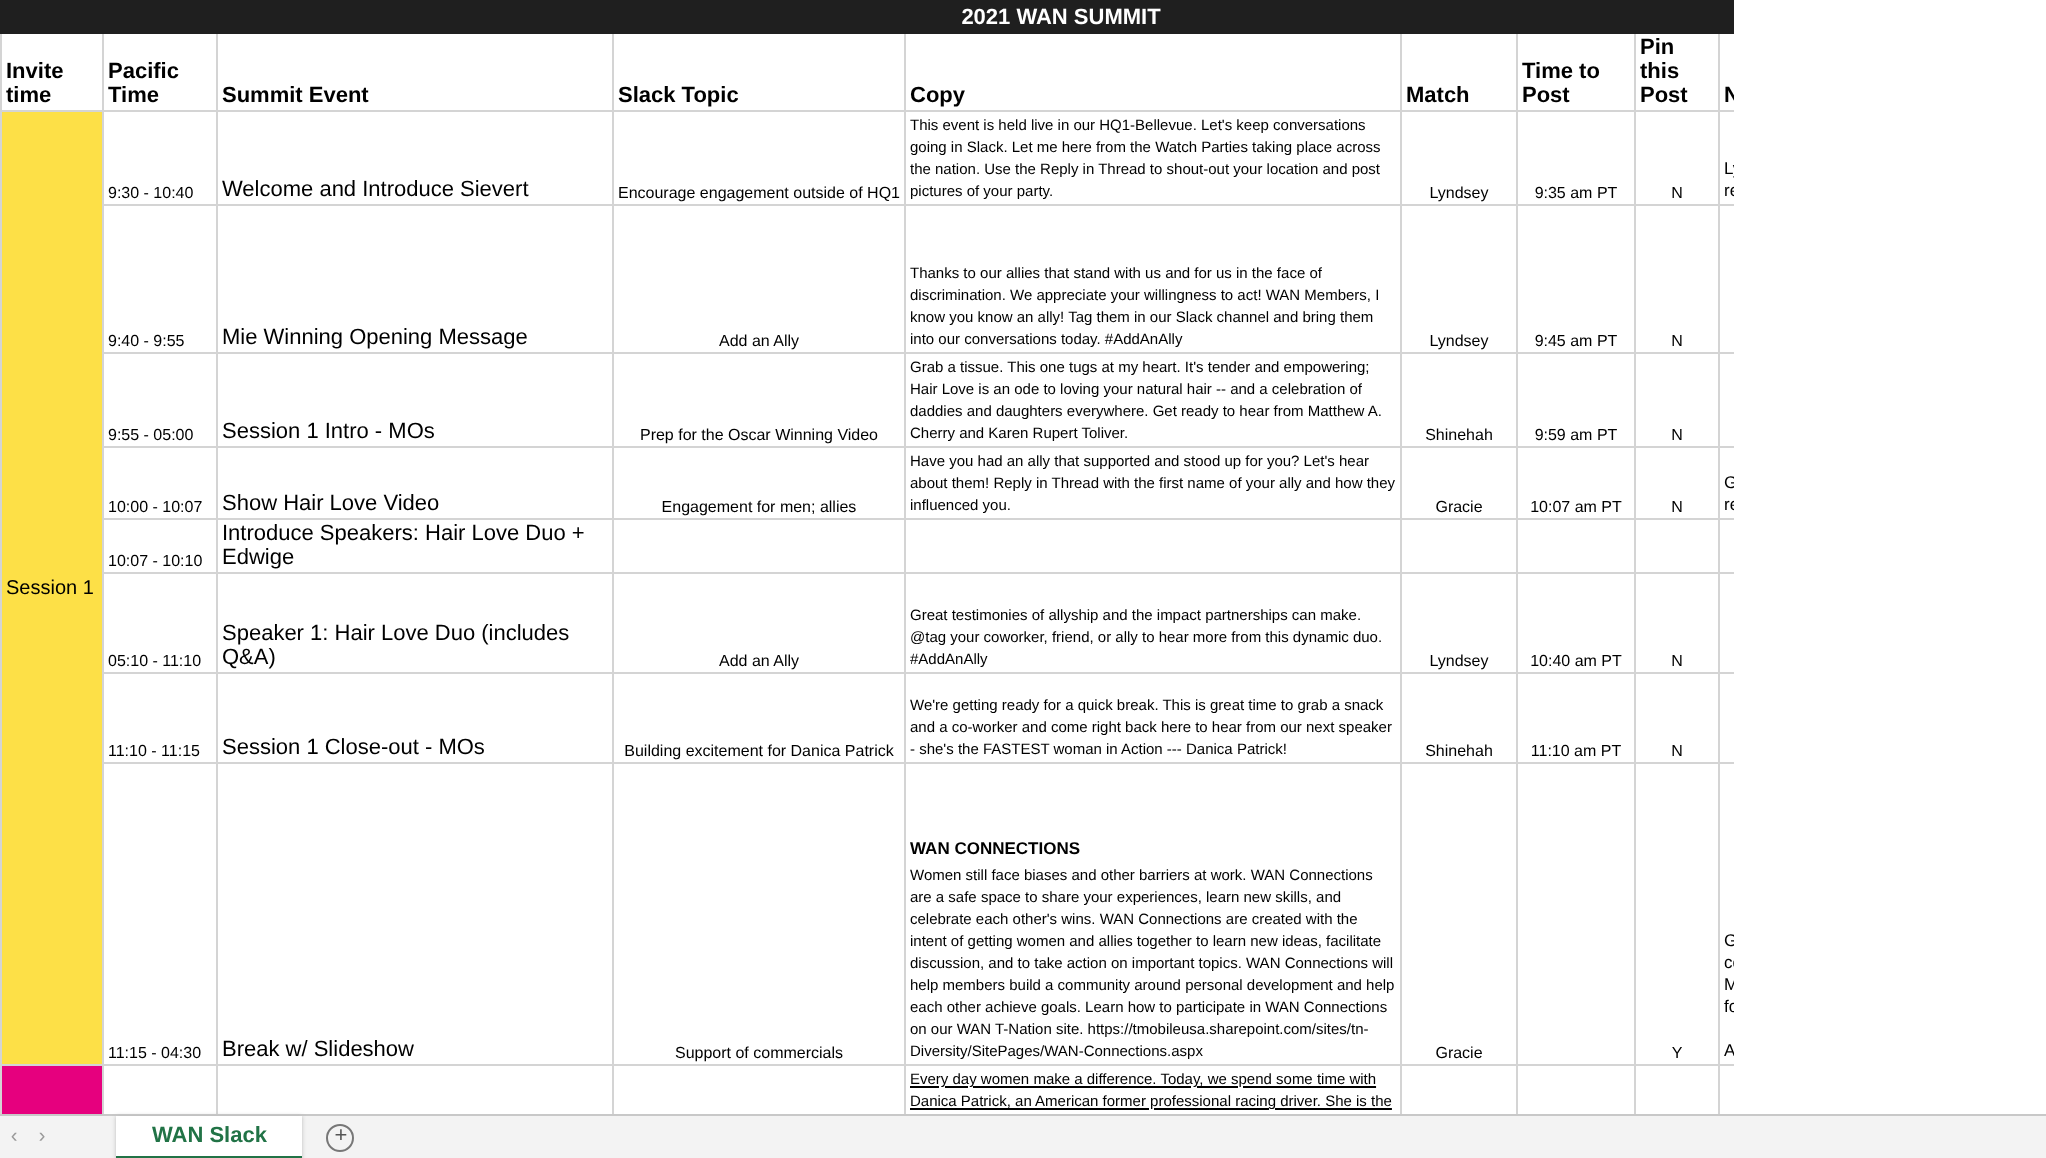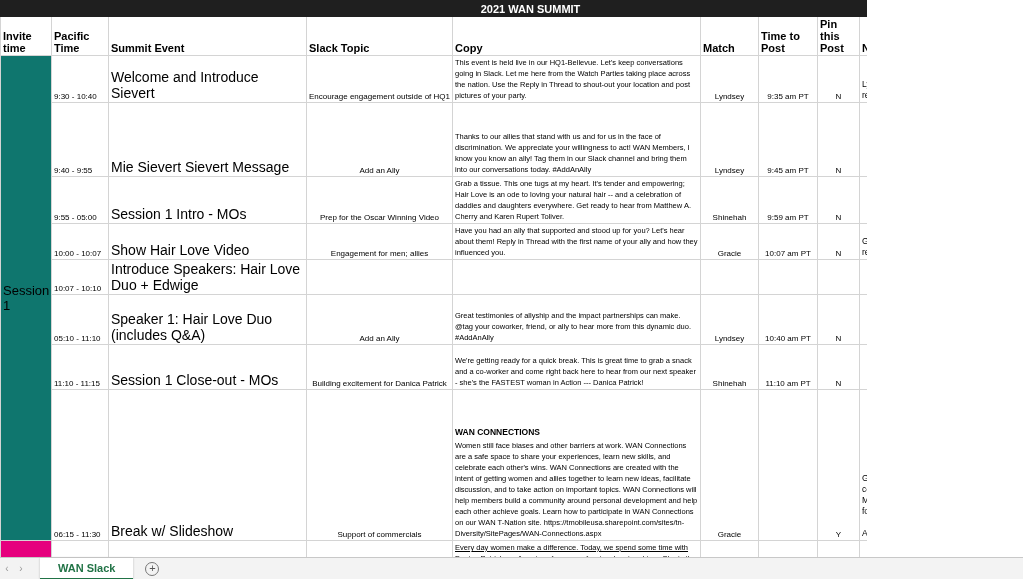--- a/index.html
+++ b/index.html
@@ -4,28 +4,28 @@
 <style>
   * { box-sizing: border-box; margin: 0; padding: 0; }
   html, body { width: 1023px; height: 579px; overflow: hidden; background: #ffffff; font-family: "Liberation Sans", sans-serif; }
   .sheet { position: absolute; left: 0; top: 0; width: 867px; height: 557px; overflow: hidden; }
   table { border-collapse: collapse; table-layout: fixed; width: 1060px; }
   td { border: 1px solid #d4d4d4; font-size: 8px; color: #000; vertical-align: bottom; padding: 1px 2px; overflow: hidden; }
   .title-row td { background: #1f1f1f; color: #fff; font-weight: bold; font-size: 11px; text-align: center; vertical-align: middle; height: 16px; border-color: #1f1f1f; }
   .hdr td { font-weight: bold; font-size: 11px; vertical-align: bottom; height: 27px; line-height: 12px; }
   .c-center { text-align: center; }
   .copy { text-align: left; line-height: 11px; font-size: 7.5px; }
-  .session { background: #0f766e; vertical-align: middle; font-size: 13px; }
+  .session { background: #fde047; vertical-align: middle; font-size: 10px; }
   .session2 { background: #e6007e; }
   .notes { font-size: 8.5px; line-height: 11px; vertical-align: bottom; white-space: pre-line; }
-  .event { font-size: 14px; }
+  .event { font-size: 11px; }
   .bold-title { font-weight: bold; font-size: 8.5px; display: block; margin-bottom: 2px; margin-top: 36px; }
   .tabbar { position: absolute; left: 0; top: 557px; width: 1023px; height: 22px; background: #f3f3f3; border-top: 1px solid #c8c8c8; display: flex; align-items: center; font-size: 11px; }
   .nav-arrow { width: 14px; text-align: center; color: #999; font-size: 10px; }
-  .tab { margin-left: 12px; height: 22px; padding: 0 18px; background: #fff; color: #217346; font-weight: bold; border-bottom: 2px solid #217346; display: flex; align-items: center; font-size: 11px; box-shadow: 0 0 2px #bbb; }
+  .tab { margin-left: 30px; height: 22px; padding: 0 18px; background: #fff; color: #217346; font-weight: bold; border-bottom: 2px solid #217346; display: flex; align-items: center; font-size: 11px; box-shadow: 0 0 2px #bbb; }
   .add-sheet { margin-left: 12px; width: 14px; height: 14px; border: 1px solid #777; border-radius: 50%; display: flex; align-items: center; justify-content: center; color: #555; font-size: 11px; line-height: 11px; }
 </style>
 </head>
 <body>
 
 <div class="sheet">
 <table>
   <colgroup>
     <col style="width:51px">
         <col style="width:57px">
@@ -60,21 +60,21 @@
     <td class="c-center">Encourage engagement outside of HQ1</td>
     <td class="copy">This event is held live in our HQ1-Bellevue. Let's keep conversations going in Slack. Let me here from the Watch Parties taking place across the nation. Use the Reply in Thread to shout-out your location and post pictures of your party.</td>
     <td class="c-center">Lyndsey</td>
     <td class="c-center">9:35 am PT</td>
     <td class="c-center">N</td>
     <td class="notes">Lyndsey, use emojis to acknowledge someone's reply, comment when you can</td>
   </tr>
 
   <tr style="height:74px">
     <td>9:40 - 9:55</td>
-    <td class="event">Mie Sievert Sievert Message</td>
+    <td class="event">Mie Winning Opening Message</td>
     <td class="c-center">Add an Ally</td>
     <td class="copy">Thanks to our allies that stand with us and for us in the face of discrimination. We appreciate your willingness to act! WAN Members, I know you know an ally! Tag them in our Slack channel and bring them into our conversations today. #AddAnAlly</td>
     <td class="c-center">Lyndsey</td>
     <td class="c-center">9:45 am PT</td>
     <td class="c-center">N</td>
     <td class="notes"></td>
   </tr>
 
   <tr style="height:46px">
     <td>9:55 - 05:00</td>
@@ -125,21 +125,21 @@
     <td class="event">Session 1 Close-out - MOs</td>
     <td class="c-center">Building excitement for Danica Patrick</td>
     <td class="copy">We're getting ready for a quick break. This is great time to grab a snack and a co-worker and come right back here to hear from our next  speaker - she's the FASTEST woman in Action --- Danica Patrick!</td>
     <td class="c-center">Shinehah</td>
     <td class="c-center">11:10 am PT</td>
     <td class="c-center">N</td>
     <td class="notes"></td>
   </tr>
 
   <tr style="height:145px">
-    <td>06:15 - 11:30</td>
+    <td>11:15 - 04:30</td>
     <td class="event">Break w/ Slideshow</td>
     <td class="c-center">Support of commercials</td>
     <td class="copy">
       <span class="bold-title">WAN CONNECTIONS</span>
       <span>Women still face biases and other barriers at work. WAN Connections are a safe space to share your experiences, learn new skills, and celebrate each other's wins. WAN Connections are created with the intent of getting women and allies together to learn new ideas, facilitate discussion, and to take action on important topics. WAN Connections will help members build a community around personal development and help each other achieve goals. Learn how to participate in WAN Connections on our WAN T-Nation site. https://tmobileusa.sharepoint.com/sites/tn-Diversity/SitePages/WAN-Connections.aspx</span>
     </td>
     <td class="c-center">Gracie</td>
     <td class="c-center"></td>
     <td class="c-center">Y</td>
     <td class="notes">Gracie, after a commercial plays, post the corresponding copy. For example, after Mentor Match video plays, then post the copy specifically for Mentor Match.

